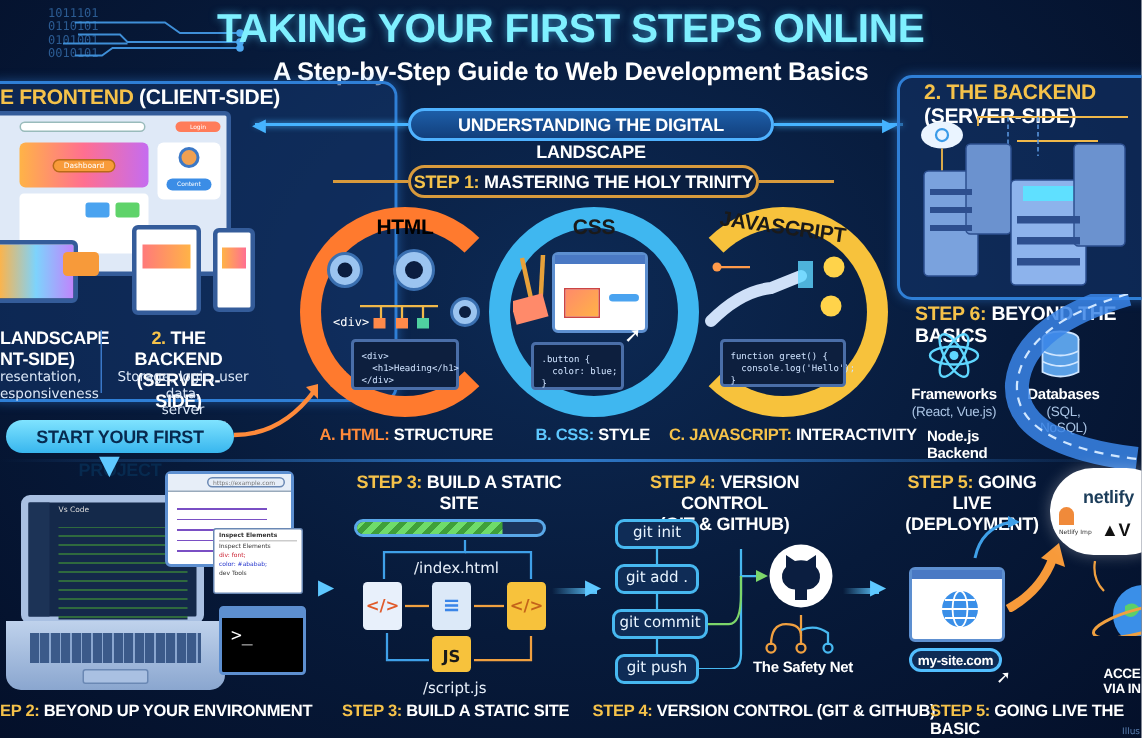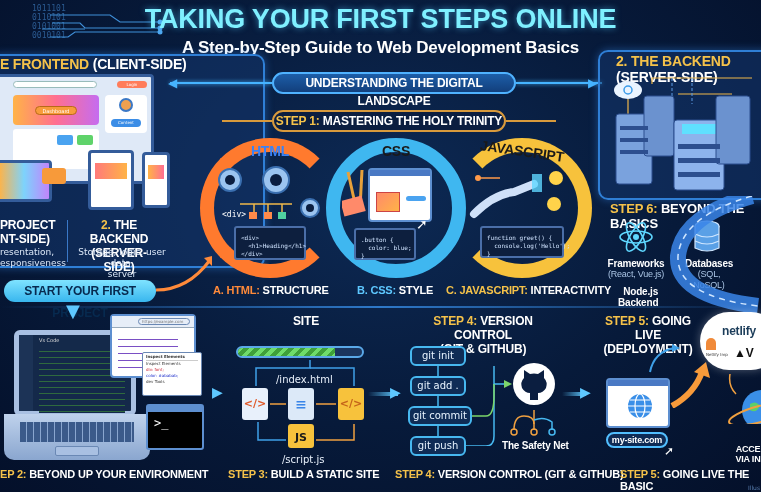--- a/index.html
+++ b/index.html
@@ -137,21 +137,21 @@
 <div class="abs screen" style="left:-4px;top:160px;width:56px;height:42px;background:linear-gradient(90deg,#ffb347,#7dd3fc,#c084fc)"></div>
 <div class="abs" style="left:42px;top:168px;width:24px;height:16px;background:#f79a3a;border-radius:3px"></div>
 <div class="abs screen" style="left:88px;top:150px;width:46px;height:60px;background:#fff">
   <div style="margin:10px 4px;height:16px;background:linear-gradient(90deg,#ff7a7a,#ffb347)"></div>
 </div>
 <div class="abs screen" style="left:142px;top:152px;width:28px;height:56px;background:#fff">
   <div style="margin:10px 3px;height:14px;background:linear-gradient(90deg,#ffb347,#ff6f91)"></div>
 </div>
 
 <div class="abs cond" style="left:0;top:218px;font-size:12px;line-height:14px">
-  <div>PROJECT</div>
+  <div>LANDSCAPE</div>
   <div>NT-SIDE)</div>
 </div>
 <div class="abs" style="left:0;top:247px;font-size:9px;line-height:11px;color:#dce8f8">
   <div>resentation,</div>
   <div>esponsiveness</div>
 </div>
 <div class="abs" style="left:67px;top:220px;width:1px;height:42px;background:#3a78c8"></div>
 <div class="abs cond" style="left:80px;top:218px;font-size:12px;line-height:14px;text-align:center;width:78px">
   <div><span class="gold">2.</span> <span>THE BACKEND</span></div>
   <div>(SERVER-SIDE)</div>
@@ -200,21 +200,21 @@
 </svg>
 
 <div class="abs" style="left:222px;top:120px;width:50px;height:2px;background:#d89a3c"></div>
 <div class="abs" style="left:506px;top:120px;width:50px;height:2px;background:#d89a3c"></div>
 <div class="abs step1-bar cond">
   <span class="gold">STEP 1:</span>
   <span>MASTERING THE HOLY TRINITY</span>
 </div>
 
 <div class="abs ring" style="left:200px;top:138px;width:140px;height:140px;border-color:#ff7a2e;border-right-color:transparent"></div>
-<div class="abs ring-label cond" style="left:240px;top:143px;width:60px;color:#3b82f6">HTML</div>
+<div class="abs ring-label cond" style="left:240px;top:143px;width:60px;color:#000000">HTML</div>
 <svg class="abs" style="left:214px;top:164px" width="110" height="60">
   <g fill="#9bc4f0" stroke="#3a6fb0" stroke-width="2">
       <circle cx="16" cy="16" r="11"></circle>
       <circle cx="62" cy="16" r="13"></circle>
       <circle cx="96" cy="44" r="9"></circle>
     </g>
   <g fill="#0b1e40">
       <circle cx="16" cy="16" r="5"></circle>
       <circle cx="62" cy="16" r="6"></circle>
       <circle cx="96" cy="44" r="4"></circle>
@@ -281,21 +281,21 @@
     <ellipse cx="18" cy="17" rx="16" ry="6"></ellipse>
       <ellipse cx="18" cy="17" rx="16" ry="6" transform="rotate(60 18 17)"></ellipse>
       <ellipse cx="18" cy="17" rx="16" ry="6" transform="rotate(-60 18 17)"></ellipse>
   </g>
     <circle cx="18" cy="17" r="3" fill="#5fd7ff"></circle>
 </svg>
 <div class="abs cond" style="left:604px;top:258px;width:64px;text-align:center;font-size:10px;line-height:11px">
   <div>Frameworks</div>
   <div style="color:#aac4e4;font-weight:normal;font-size:9px">(React, Vue.js)</div>
 </div>
-<div class="abs cond" style="left:618px;top:286px;width:40px;text-align:right;font-size:10px;line-height:11px">
+<div class="abs cond" style="left:618px;top:286px;width:40px;text-align:left;font-size:10px;line-height:11px">
   <div>Node.js</div>
   <div>Backend</div>
 </div>
 <svg class="abs" style="left:692px;top:220px" width="30" height="34">
   <g fill="#5aa0e6" stroke="#cfe6ff" stroke-width="1.2">
     <ellipse cx="15" cy="6" rx="12" ry="5"></ellipse>
       <path d="M3 6 V28 Q15 34 27 28 V6"></path>
   </g>
   <path d="M3 14 Q15 20 27 14 M3 21 Q15 27 27 21" stroke="#cfe6ff" stroke-width="1.2" fill="none"></path>
 </svg>
@@ -341,20 +341,21 @@
   <div style="height:6px;background:#5d8fd0"></div>
   <div style="font-family:'DejaVu Sans Mono',monospace;font-size:12px;color:#fff;padding:4px 6px">&gt;_</div>
 </div>
 <div class="abs cond step-foot" style="left:0;top:468px">
   <span class="gold">EP 2:</span>
   <span>BEYOND UP YOUR ENVIRONMENT</span>
 </div>
 <div class="abs" style="left:212px;top:384px;color:#5ec8ff;font-size:14px">▶</div>
 
 <div class="abs cond step-head" style="left:226px;top:314px;width:160px">
+  <div><span class="gold">STEP 3:</span> <span>BUILD A STATIC</span></div>
   <div>SITE</div>
 </div>
 <div class="abs progress">
     <div class="progress-fill"></div>
   </div>
 <div class="abs" style="left:276px;top:374px;font-size:10px;color:#e8f0fb">/index.html</div>
 <div class="abs file" style="left:242px;top:388px;background:#e8f0fb;color:#e05a2a">&lt;/&gt;</div>
 <div class="abs file" style="left:288px;top:388px;background:#dce9f8;color:#3a85e8;font-size:14px">≡</div>
 <div class="abs file" style="left:338px;top:388px;background:#f7c23c;color:#c4631a">&lt;/&gt;</div>
 <div class="abs file" style="left:288px;top:424px;background:#f7c23c;color:#1a1a1a;height:24px;line-height:28px">JS</div>

